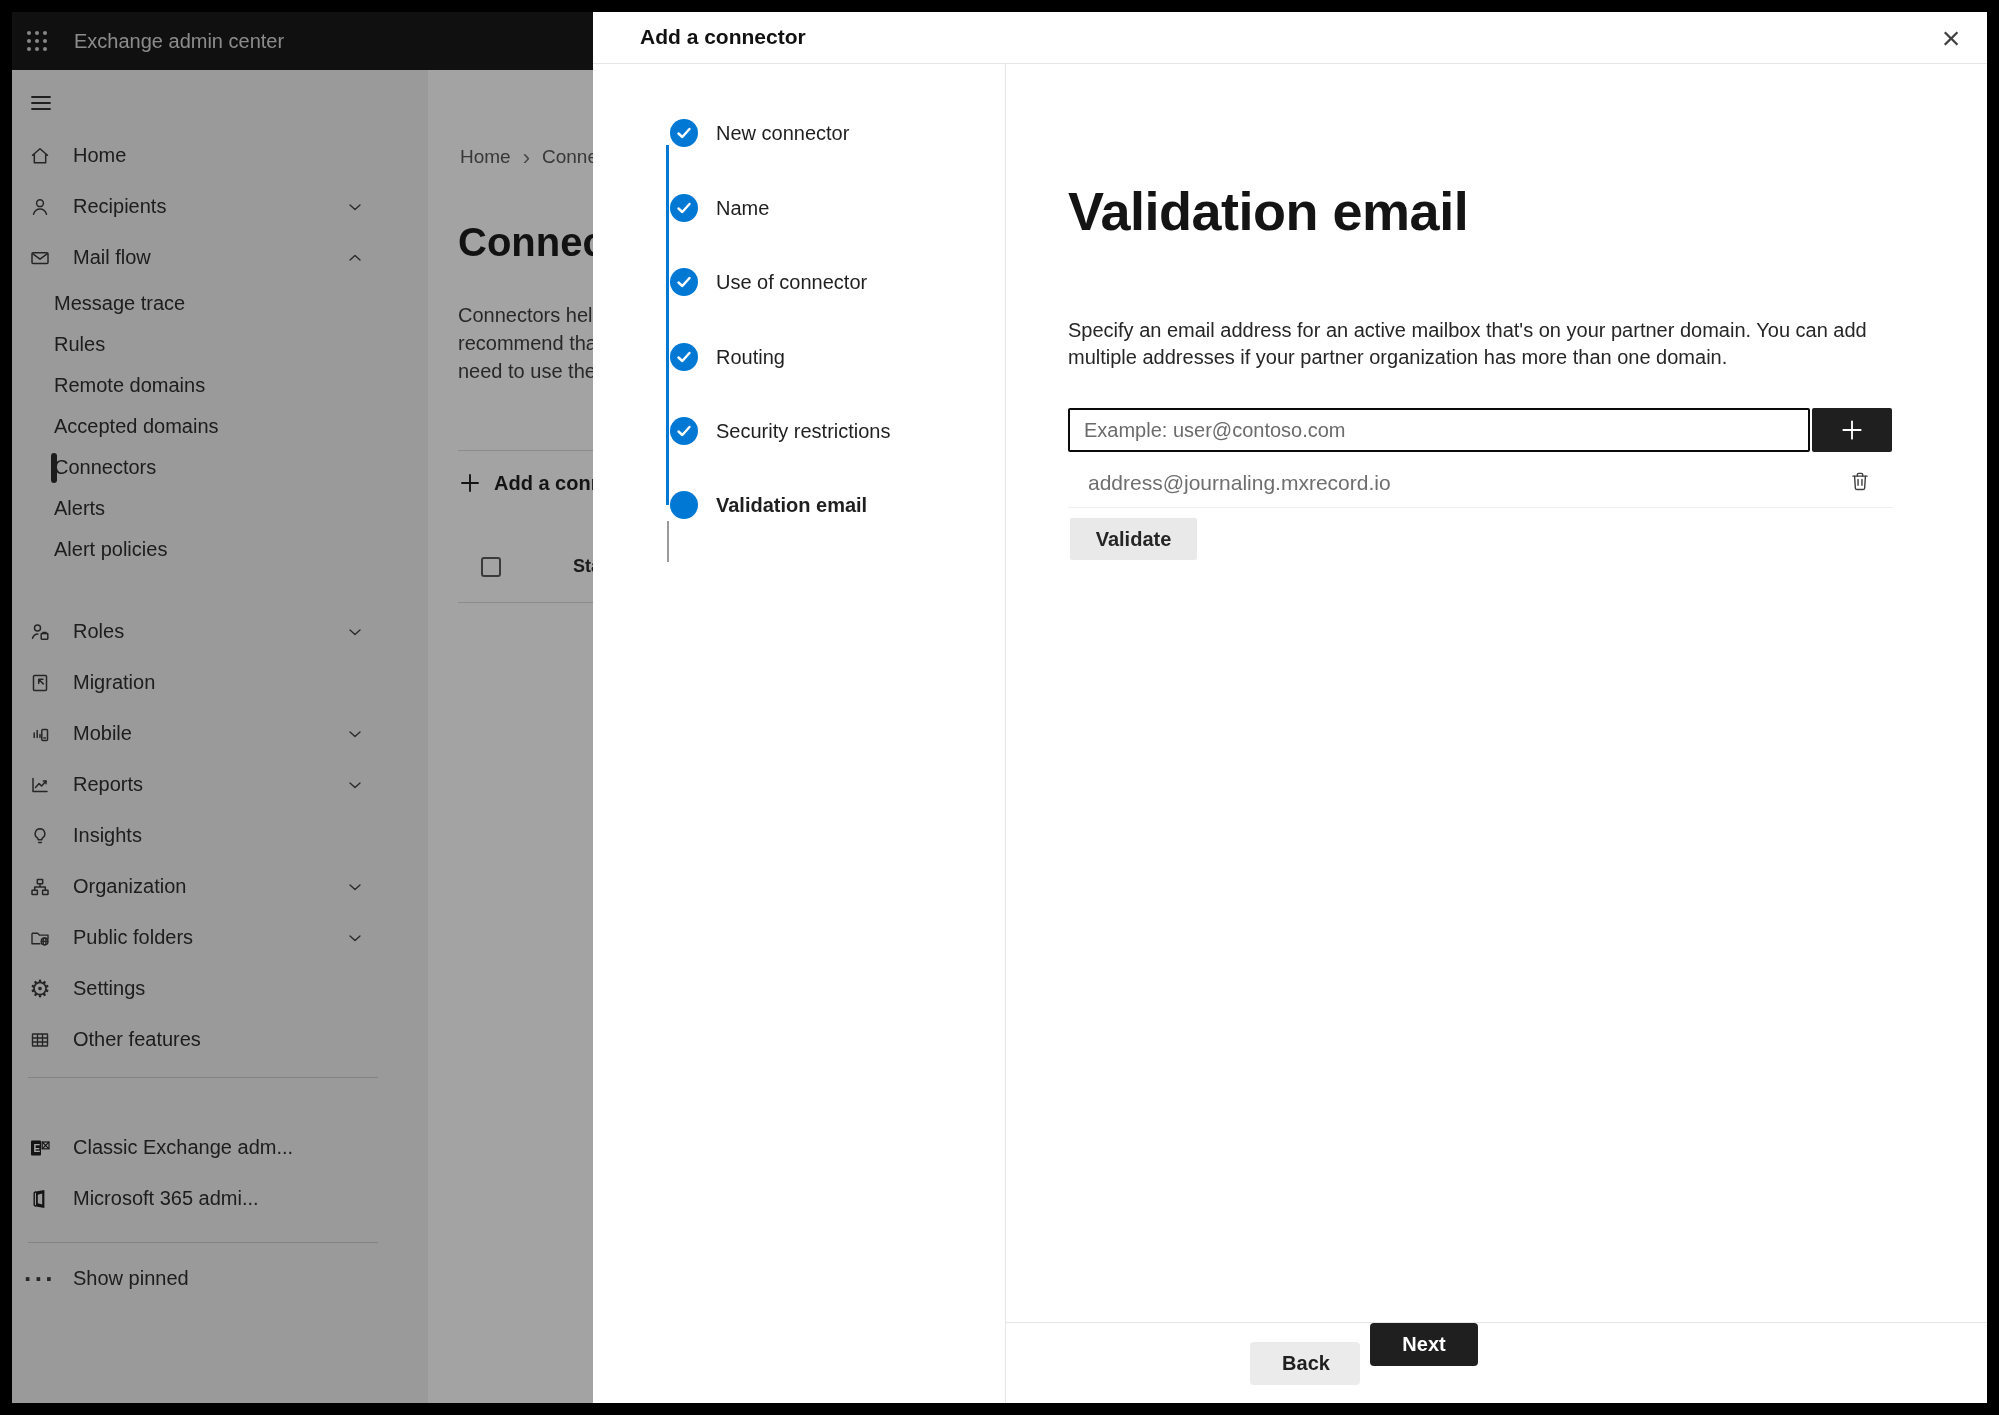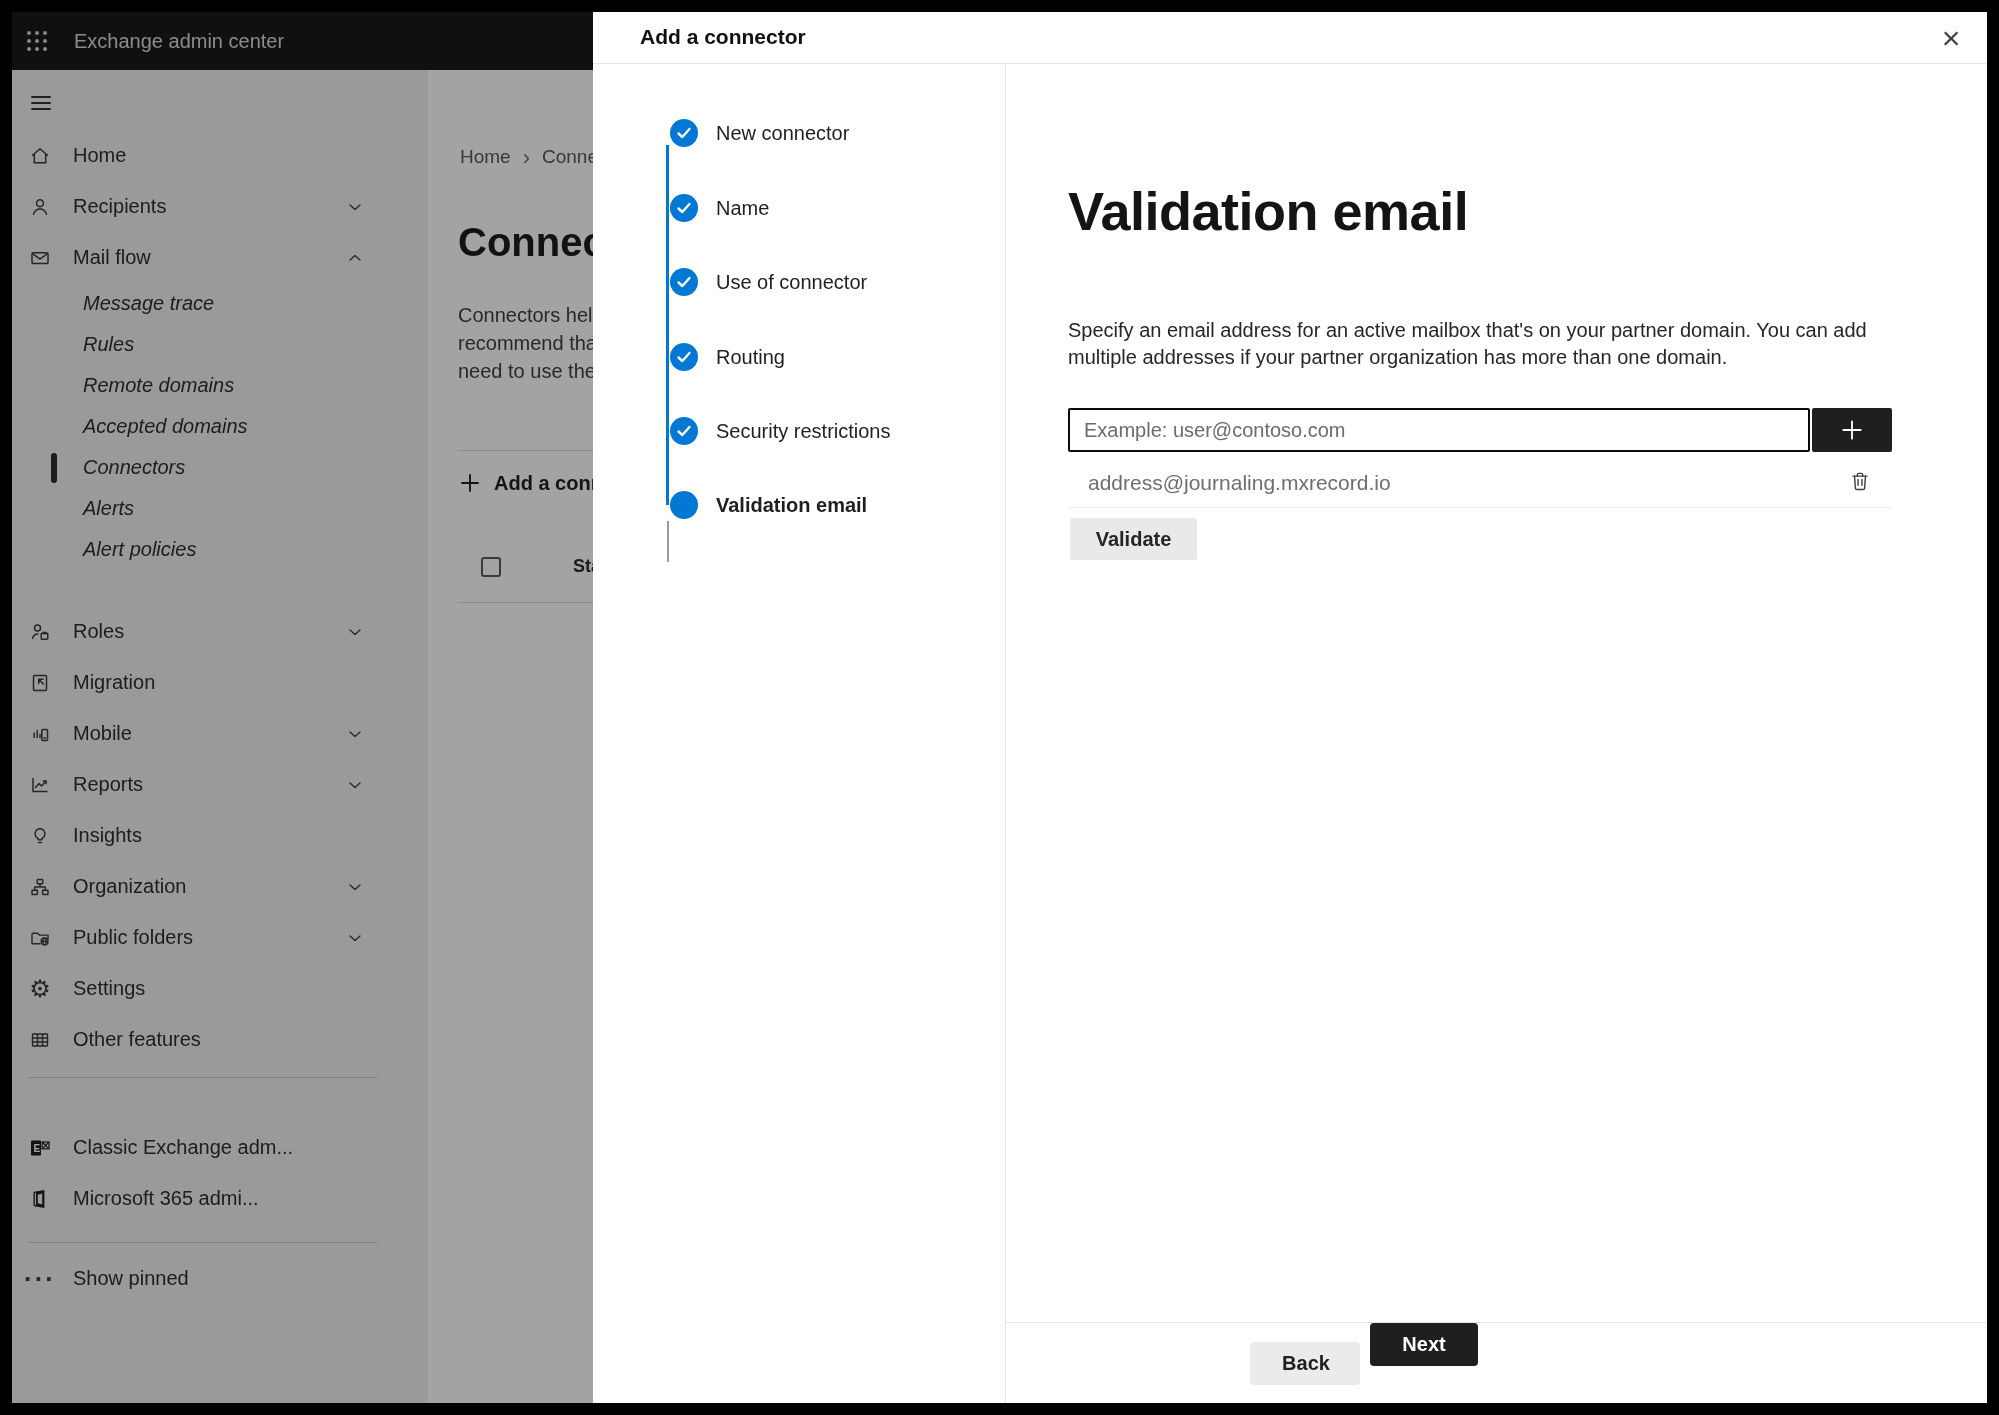--- a/index.html
+++ b/index.html
@@ -8,21 +8,21 @@
 
   
   .topbar{position:absolute;left:0;top:0;right:0;height:58px;background:#1b1a19;display:flex;align-items:center;z-index:1;}
   .waffle{width:26px;height:26px;margin-left:12px;display:flex;align-items:center;justify-content:center;}
   .app-title{margin-left:24px;font-size:20px;color:#d6d6d6;}
 
   
   .sidebar{position:absolute;left:0;top:58px;bottom:0;width:416px;background:#ededed;overflow:hidden;z-index:1;}
   .hamburger{margin:20px 0 14px 16px;width:26px;height:26px;}
   .nav-item{display:flex;align-items:center;height:51px;padding-left:16px;position:relative;cursor:default;}
-  .nav-item.sub{height:41px;padding-left:71px;font-style:italic;}
+  .nav-item.sub{height:41px;padding-left:42px;}
   .nav-icon{width:24px;height:24px;margin-right:21px;display:flex;align-items:center;justify-content:center;flex:none;}
   .nav-label{font-size:20px;color:#2e2e2e;white-space:nowrap;}
   .chev{margin-left:auto;margin-right:63px;width:20px;height:20px;flex:none;}
   .sel-bar{position:absolute;left:39px;top:50%;transform:translateY(-50%);width:6px;height:30px;background:#2b2b2b;border-radius:3px;}
   .nav-divider{height:1px;background:#c9c9c9;margin:12px 50px 44px 16px;}
   .nav-divider.second{margin:18px 50px 10px 16px;}
   .glyph-icon{font-size:24px;line-height:24px;color:#3b3b3b;}
   .dots-glyph{font-size:26px;line-height:20px;letter-spacing:2px;color:#3b3b3b;font-weight:700;}
 
   

